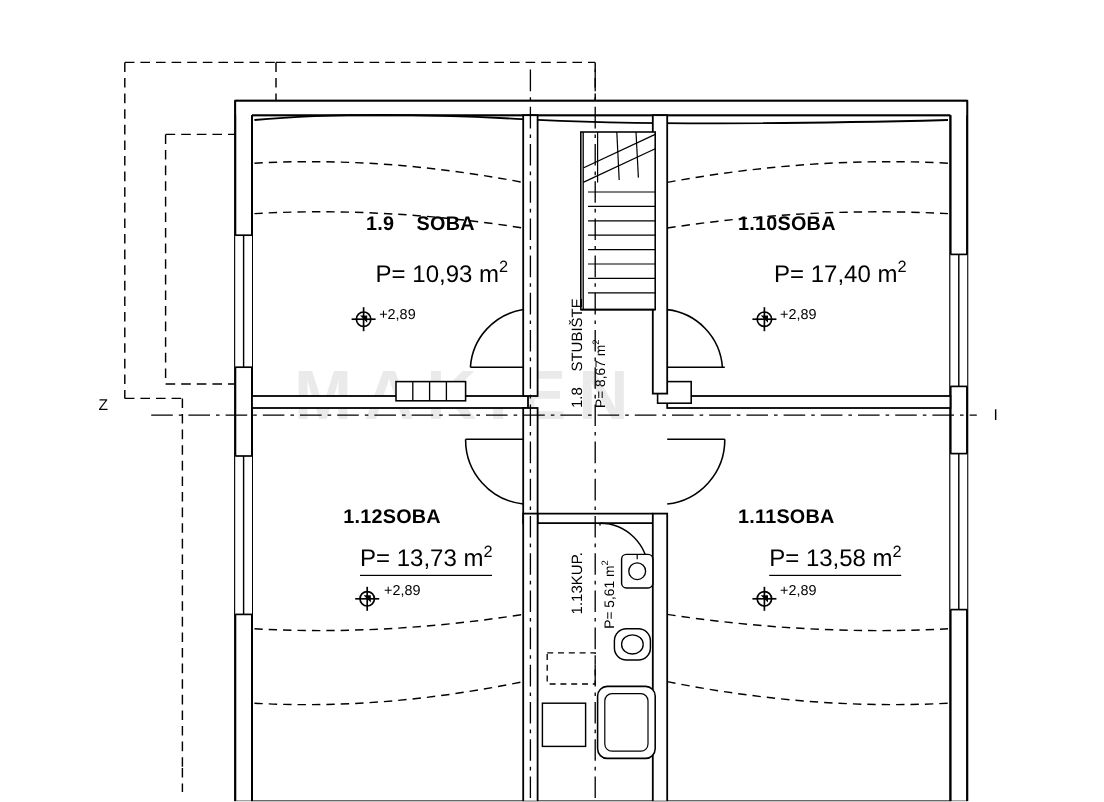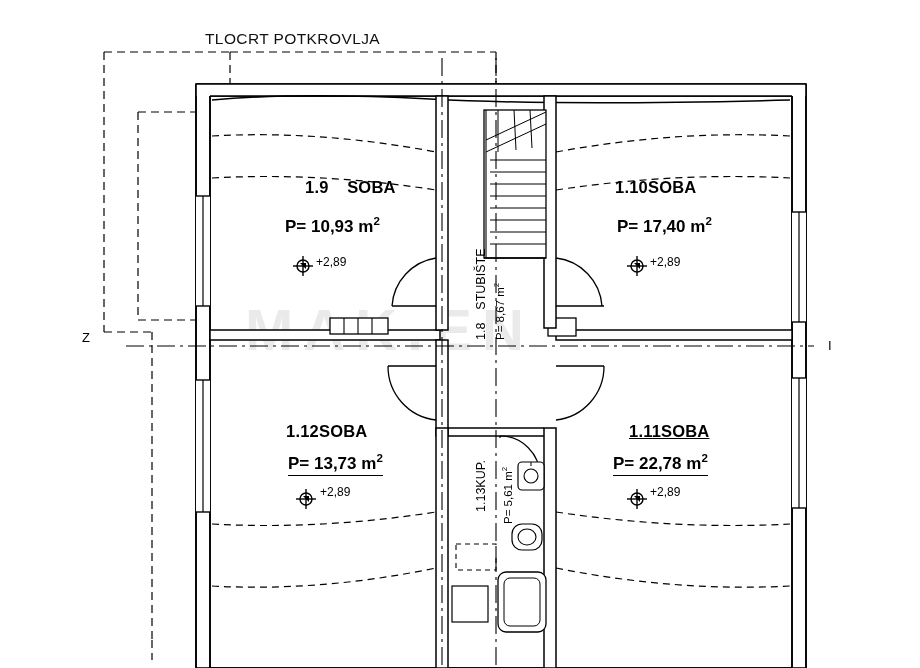--- a/index.html
+++ b/index.html
@@ -33,22 +33,23 @@
     font-size: 15.5px;
     letter-spacing: 0.4px;
     color: #111;
   }
   .room-name {
     font-size: 16.5px;
     font-weight: 700;
     letter-spacing: 0.2px;
   }
   .room-area {
-    font-size: 17px;
-    font-weight: 700;
+    font-size: 20px;
+    font-weight: 400;
+    margin-left: 28px;
   }
   .elev-label {
     font-size: 12px;
   }
   .axis-label {
     font-size: 13px;
     font-weight: 400;
   }
   .vert-text {
     position: absolute;
@@ -237,21 +238,20 @@
       </g>
 
       <g stroke-width="1.2" stroke-dasharray="8 5">
         <path d="M 230 52 L 496 52"></path>
         <path d="M 496 52 L 496 84"></path>
       </g>
 
     </g>
   </svg>
 
-  <div class="overlay-text title" style="left:205px; top:30px;">TLOCRT POTKROVLJA</div>
 
   <div class="overlay-text axis-label" style="left:82px; top:330px;">Z</div>
   <div class="overlay-text axis-label" style="left:828px; top:338px;">I</div>
 
   <div>
     <div class="overlay-text room-name" style="left:285px; top:178px;margin-left:20px;">
       <span>1.9</span>
       <span style="display:inline-block;width:9px"></span>
       <span>SOBA</span>
     </div>
@@ -268,32 +268,32 @@
     <div class="overlay-text room-area" style="left:617px; top:215px;">
       <span>P= 17,40 m</span><span class="sup">2</span>
     </div>
     <div class="overlay-text elev-label" style="left:650px; top:255px;">+2,89</div>
   </div>
 
   <div>
     <div class="overlay-text room-name" style="left:286px; top:422px;">
       <span>1.12</span><span>SOBA</span>
     </div>
-    <div class="overlay-text room-area underline-area" style="left:288px; top:452px;">
+    <div class="overlay-text room-area underline-area" style="left:272px; top:452px;">
       <span>P= 13,73 m</span><span class="sup">2</span>
     </div>
     <div class="overlay-text elev-label" style="left:320px; top:485px;">+2,89</div>
   </div>
 
   <div>
-    <div class="overlay-text room-name" style="left:629px; top:422px;text-decoration:underline;">
+    <div class="overlay-text room-name" style="left:615px; top:422px;">
       <span>1.11</span><span>SOBA</span>
     </div>
     <div class="overlay-text room-area underline-area" style="left:613px; top:452px;">
-      <span>P= 22,78 m</span><span class="sup">2</span>
+      <span>P= 13,58 m</span><span class="sup">2</span>
     </div>
     <div class="overlay-text elev-label" style="left:650px; top:485px;">+2,89</div>
   </div>
 
   <div class="vert-text" style="left:474px; top:340px;">
     <span>1.8</span>
     <span style="display:inline-block;width:6px"></span>
     <span>STUBIŠTE</span>
   </div>
   <div class="vert-text small" style="left:492px; top:340px;">

